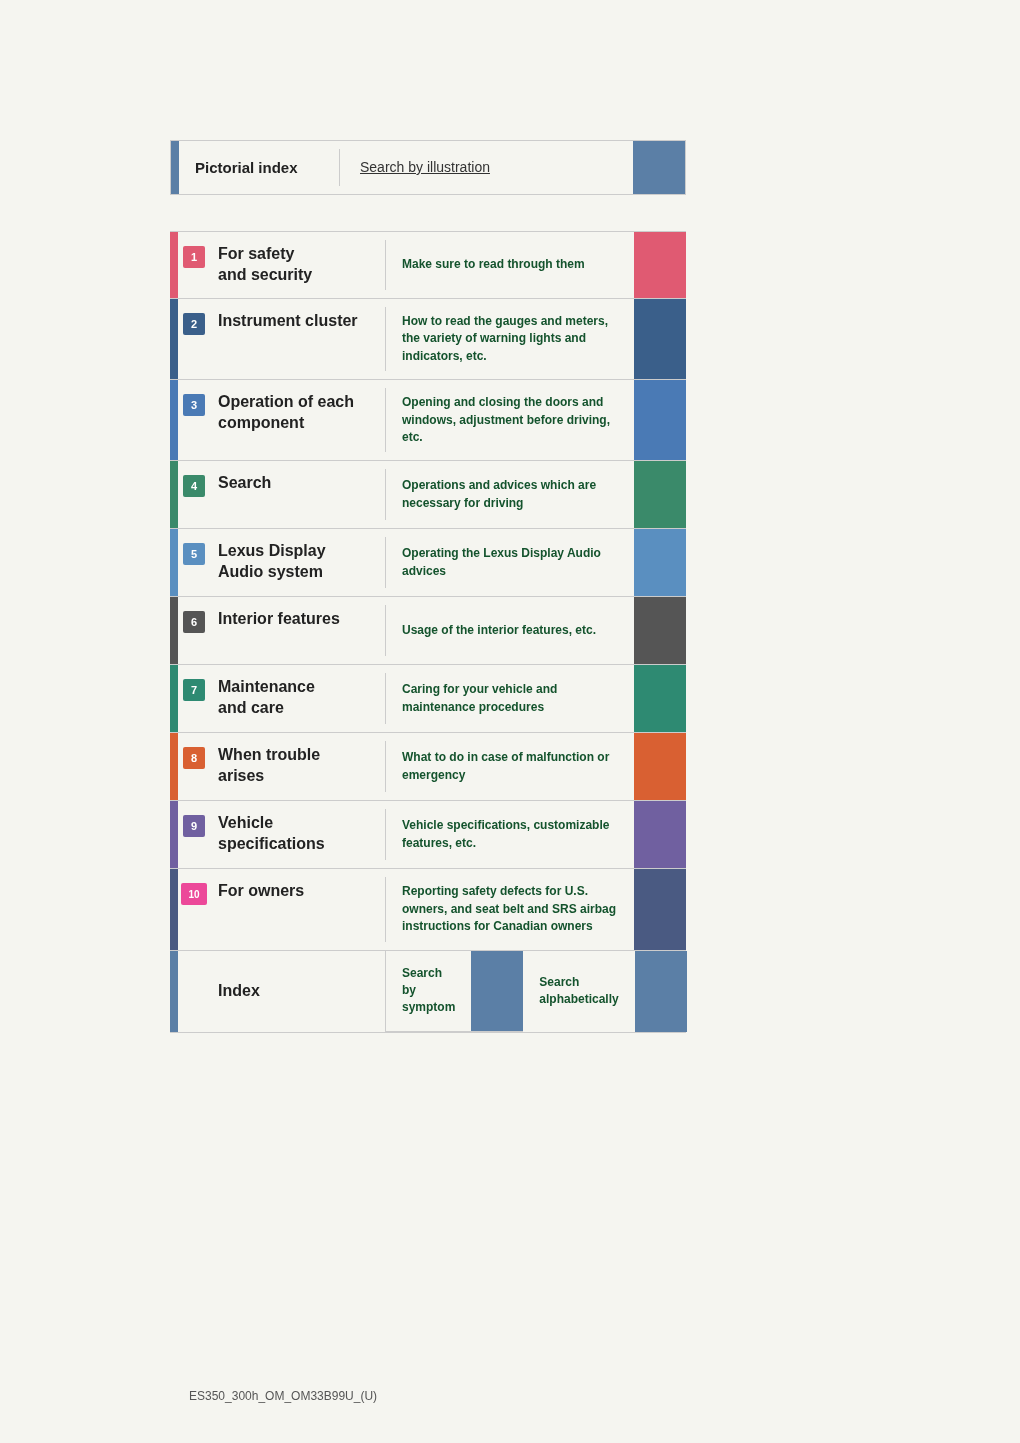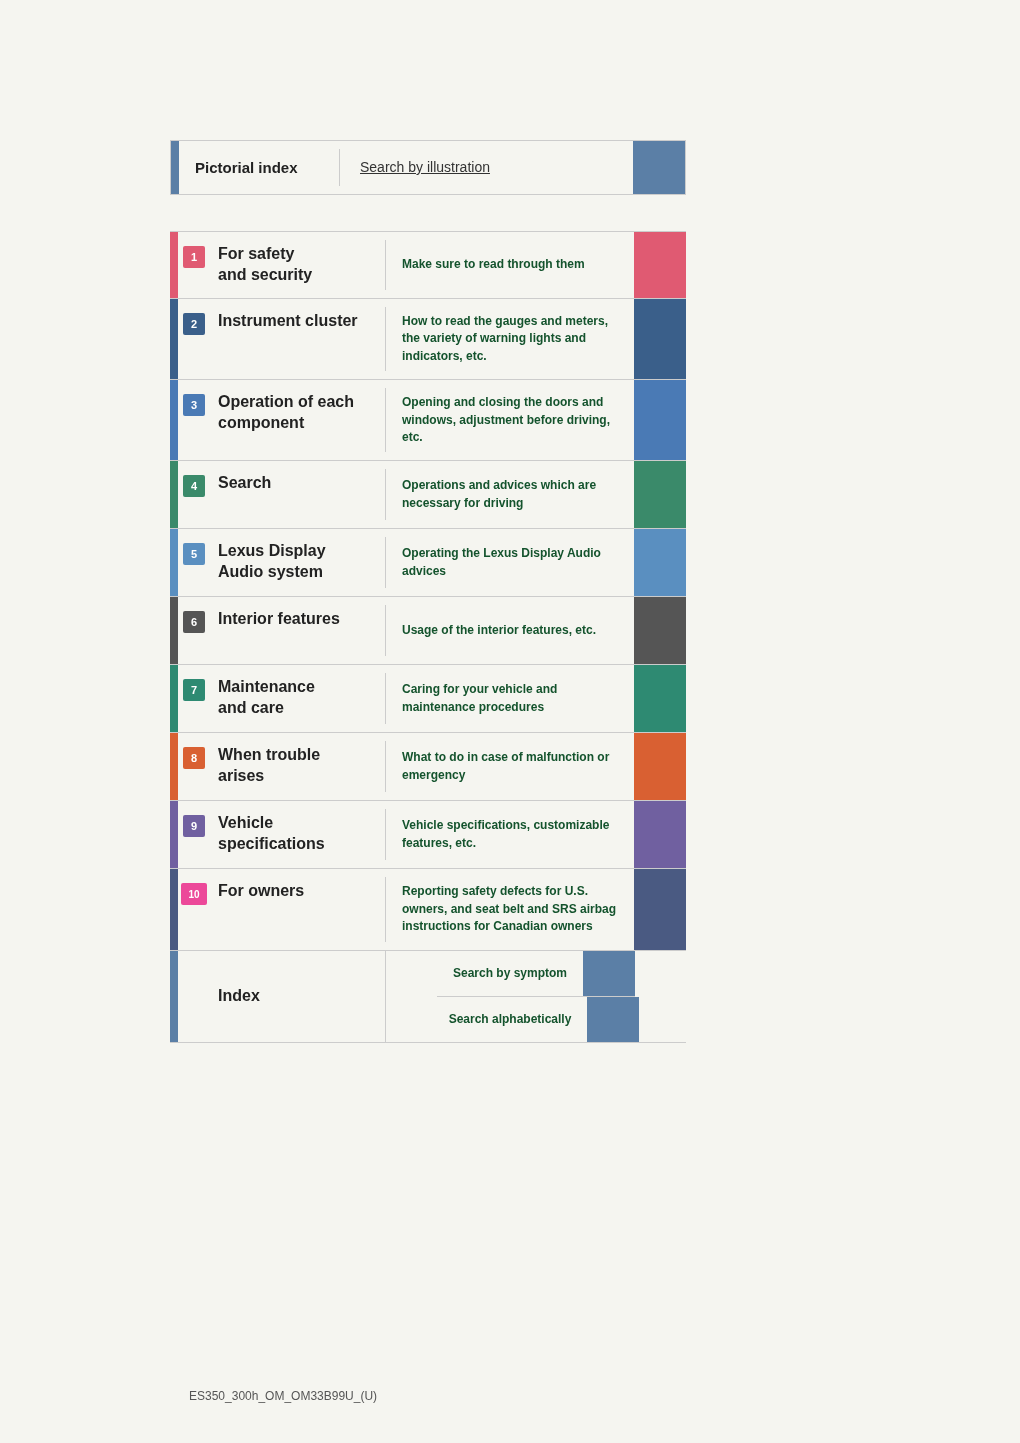--- a/index.html
+++ b/index.html
@@ -122,22 +122,21 @@
 
     .multi-left {
       display: flex;
       align-items: stretch;
       flex-shrink: 0;
     }
 
     .multi-right {
       flex: 1;
       display: flex;
-      flex-direction: column;
-      align-items: center;
+      flex-direction: row;
     }
 
     .multi-sub-row {
       display: flex;
       align-items: stretch;
       flex: 1;
       border-bottom: 1px solid #ccc;
     }
 
     .multi-sub-row:last-child {

